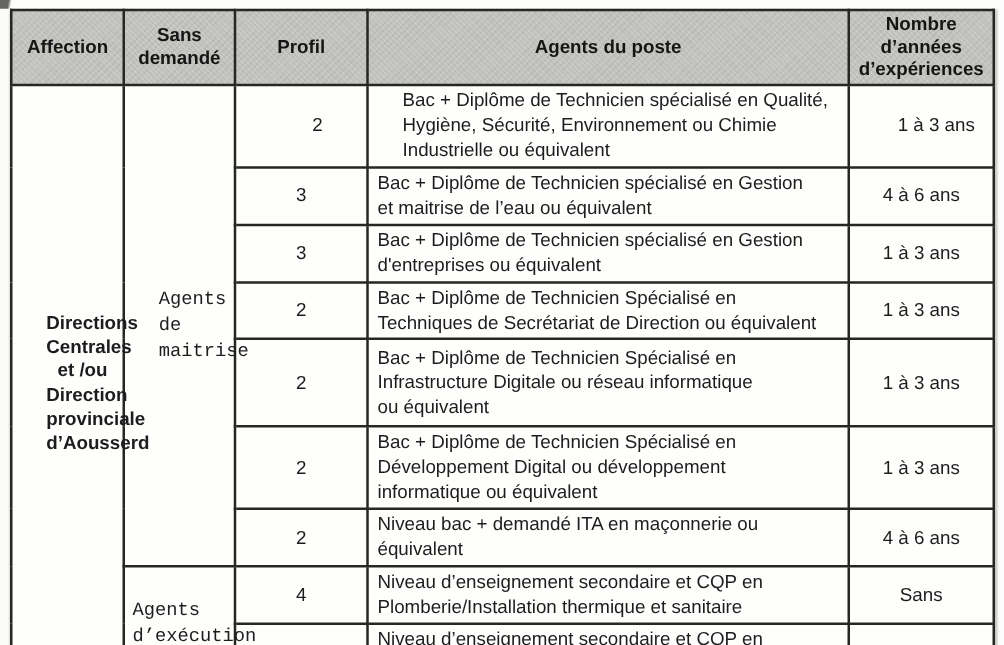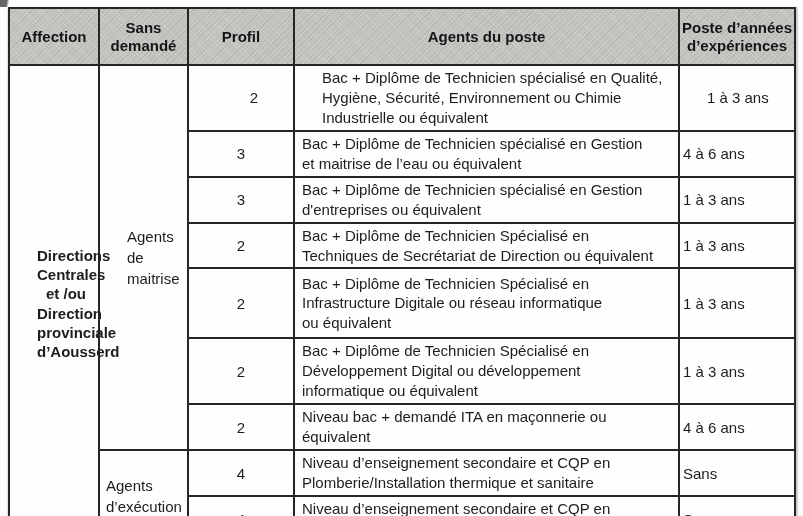--- a/index.html
+++ b/index.html
@@ -33,28 +33,28 @@
   tr.hdr{height:57px;}
   tr.r1>td{height:58px;padding-left:27px;} tr.r2>td{height:37px;} tr.r3>td{height:38px;}
   tr.r4>td{height:38px;} tr.r5>td{height:64px;} tr.r6>td{height:54px;}
   tr.r7>td{height:38px;} tr.r8>td{height:36px;} tr.r9>td{height:40px;}
   td.affection{
     font-weight:bold;text-align:center;white-space:pre-line;
     line-height:1.27;padding:2px 3px;
   }
   td.poste{
     text-align:justify;vertical-align:middle;
-    padding:2px 6px;line-height:1.4;
+    padding:2px 6px;line-height:1.4;font-family:Liberation Mono, monospace;
   }
   td.num{text-align:center;}
   td.profil{
     text-align:left;white-space:pre-line;
     padding:2px 7px;line-height:1.33;
   }
-  td.exp{padding:2px 3px;}
+  td.exp{text-align:center;padding:2px 3px;}
 </style>
 </head>
 <body>
 
 <div class="corner-artifact"></div>
 
 <div class="scan-wrap">
   <table>
     <colgroup>
       <col style="width:90px">
@@ -62,21 +62,21 @@
       <col style="width:106px">
       <col style="width:385px">
       <col style="width:116px">
     </colgroup>
     <thead>
       <tr class="hdr">
         <th>Affection</th>
         <th>Sans demandé</th>
         <th>Profil</th>
         <th>Agents du poste</th>
-        <th>Poste d’années d’expériences</th>
+        <th>Nombre d’années d’expériences</th>
       </tr>
     </thead>
     <tbody>
       <tr class="r1">
         <td class="affection" rowspan="9">Directions
 Centrales
 et /ou
 Direction
 provinciale
 d’Aousserd</td>

